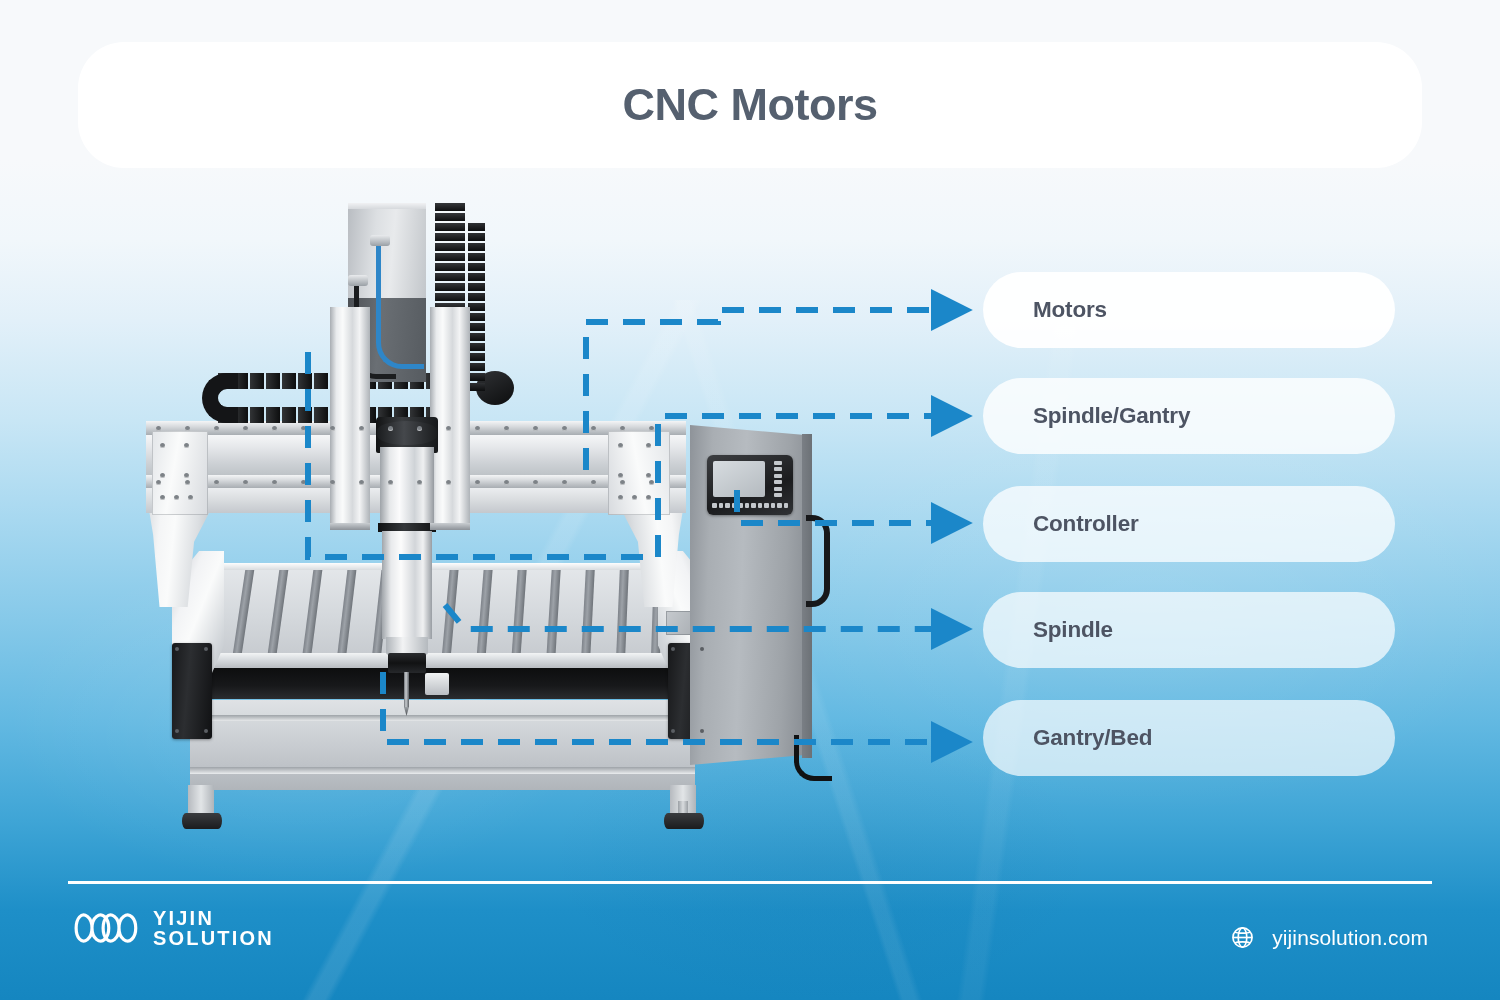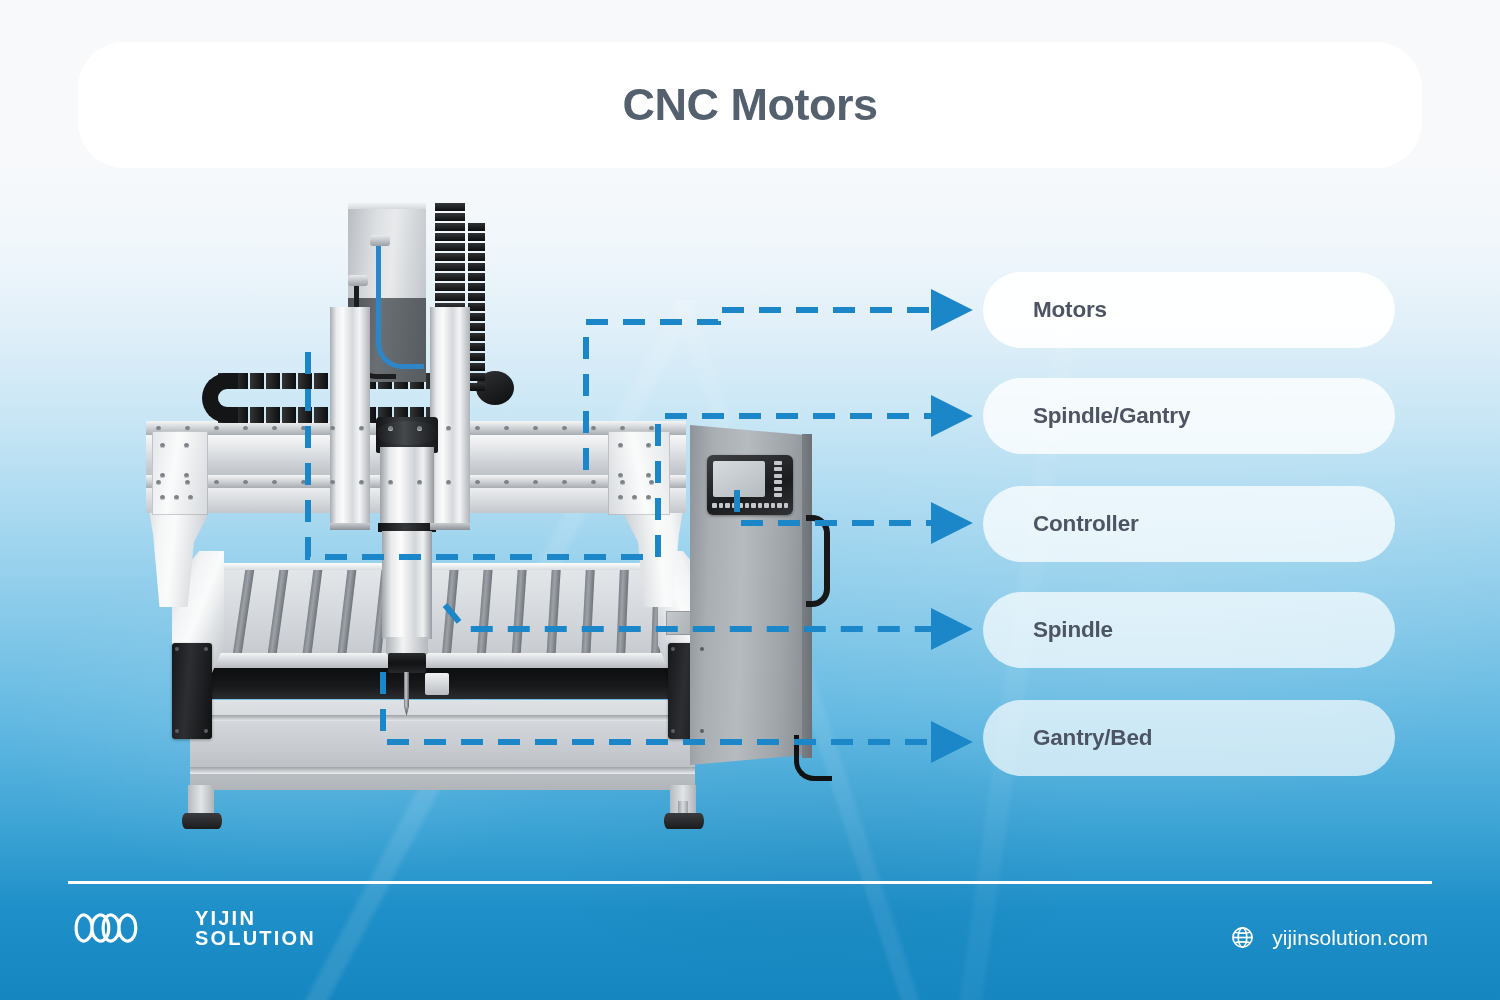--- a/index.html
+++ b/index.html
@@ -76,21 +76,21 @@
   #footer-divider {
     position:absolute; left:68px; top:881px; width:1364px; height:3px;
     background:#FFFFFF;
   }
   #footer-logo {
     position:absolute; left:72px; top:908px;
     display:flex; align-items:center; gap:13px;
   }
   #logo-text { display:flex; flex-direction:column; line-height:1.02; }
   #logo-text span {
-    color:#FFFFFF; font-weight:bold; font-size:20px; letter-spacing:2.2px;margin-left:42px;
+    color:#FFFFFF; font-weight:bold; font-size:20px; letter-spacing:2.2px;
   }
   #footer-site {
     position:absolute; right:72px; top:925px;
     display:flex; align-items:center; gap:17px;
   }
   #footer-site .site-text { color:#FFFFFF; font-size:21px; letter-spacing:.1px; }
 
   
   #machine { position:absolute; left:130px; top:195px; width:700px; height:640px; }
   #machine div { position:absolute; }

